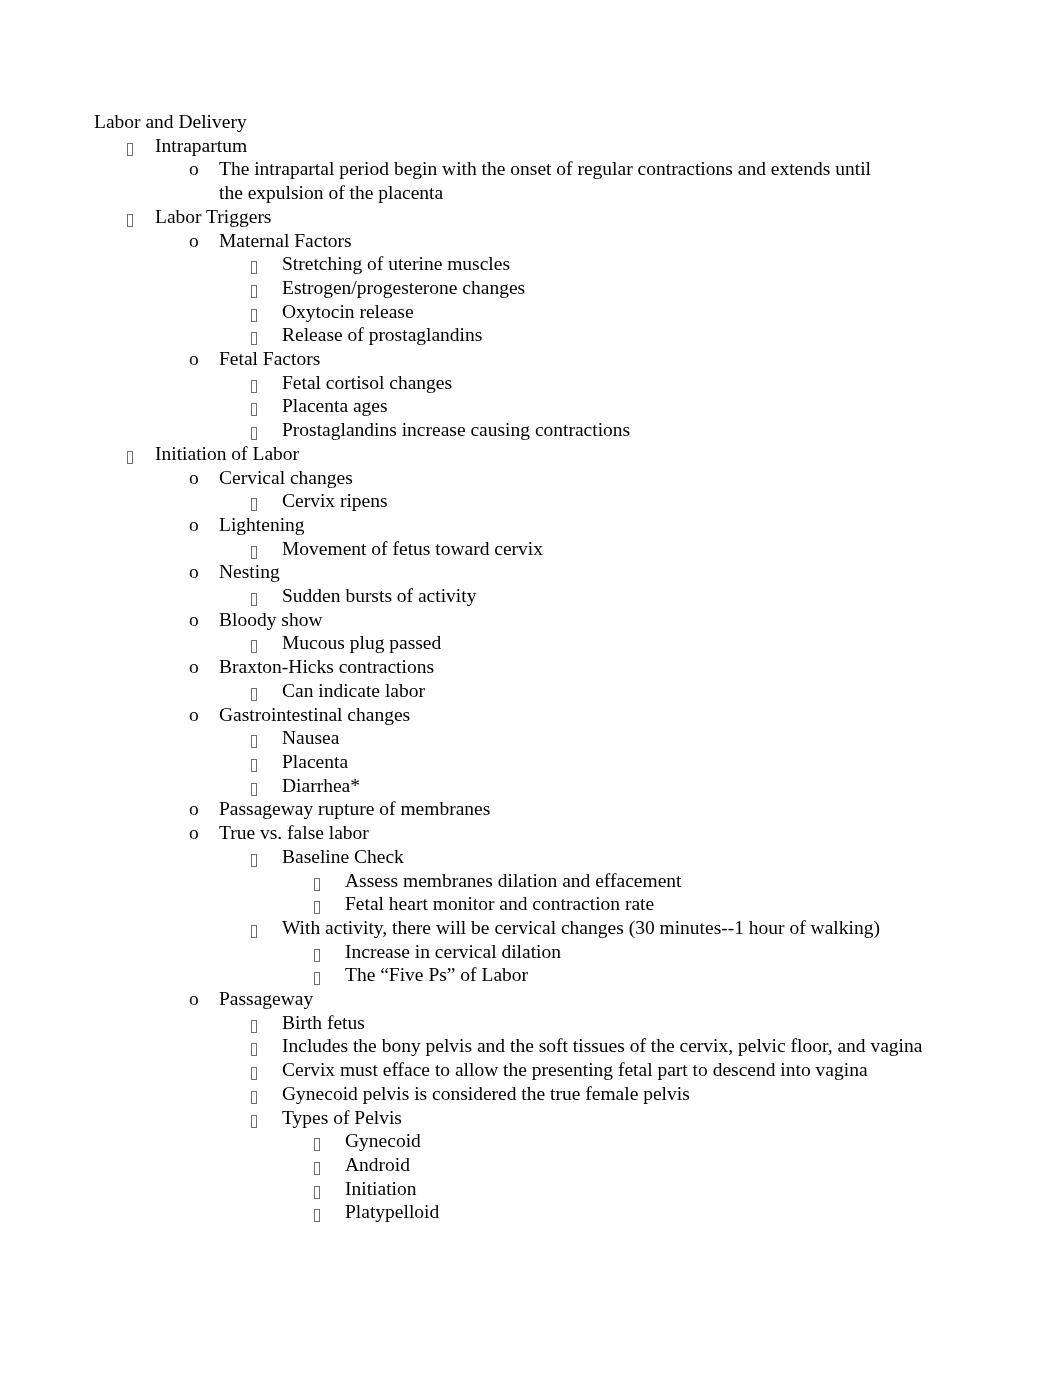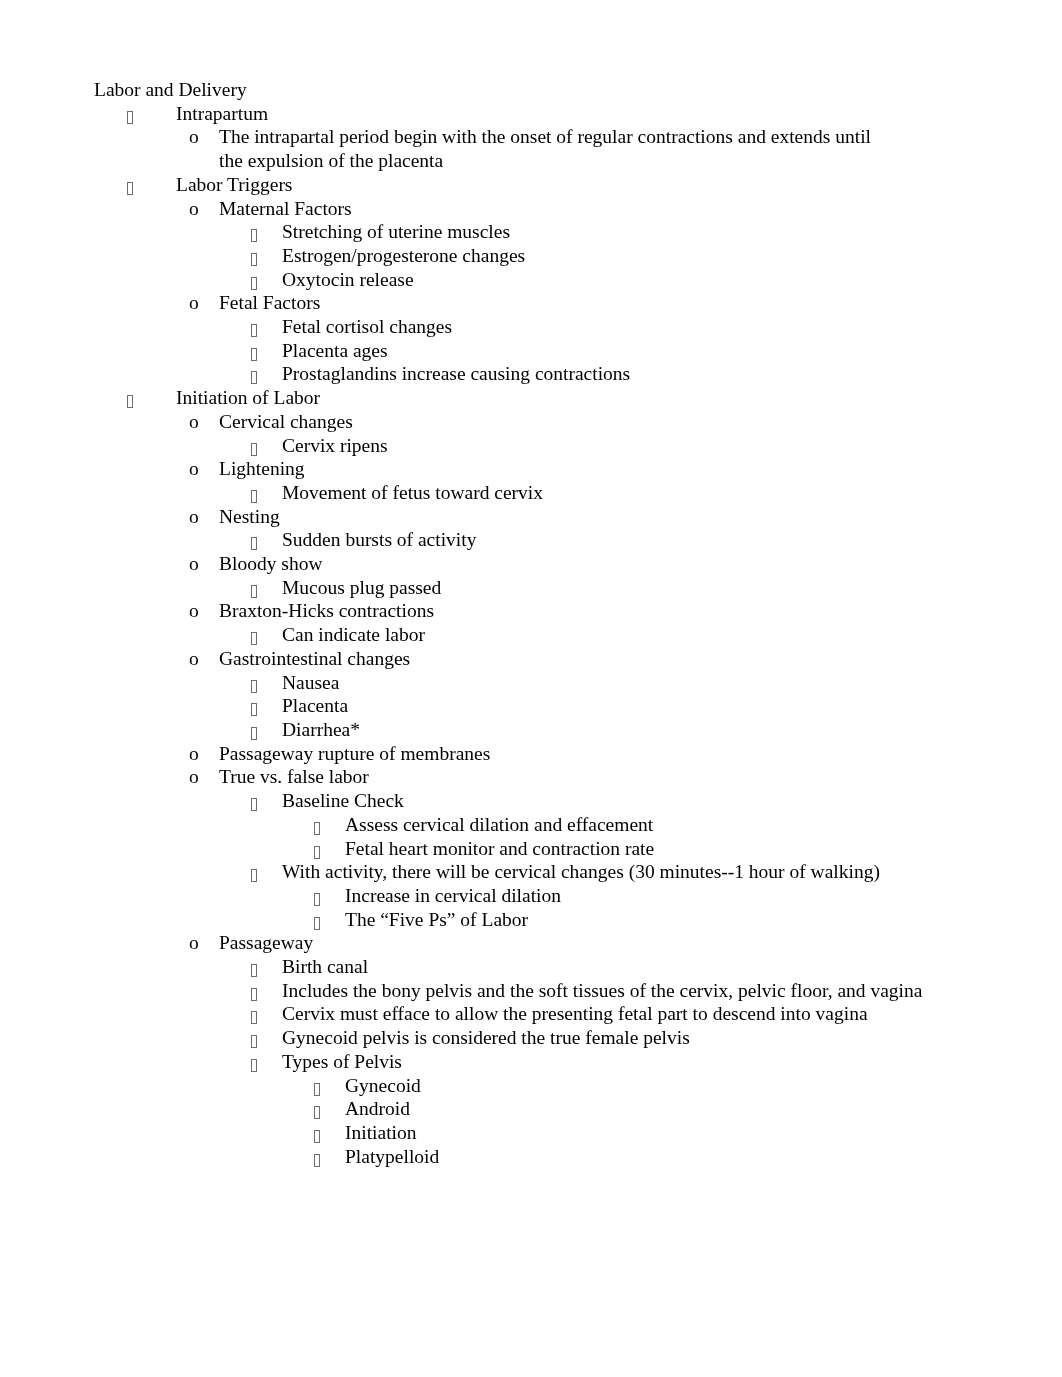--- a/index.html
+++ b/index.html
@@ -14,21 +14,21 @@
     font-family: "Liberation Serif", "DejaVu Serif", serif;
     color: #000000;
     -webkit-font-smoothing: antialiased;
   }
   .page {
     position: relative;
     width: 1062px;
     height: 1377px;
     background: #ffffff;
     box-sizing: border-box;
-    padding: 78px 96px 0 94px;
+    padding: 110px 96px 0 94px;
   }
   .doc-body {
     font-size: 19.5px;
     line-height: 23.7px;
   }
   
   .row {
     display: flex;
     align-items: flex-start;
     white-space: nowrap;
@@ -43,21 +43,21 @@
     white-space: normal;
   }
 
   
   .lvl0 {
     margin-left: 0px;
   }
   .lvl0 .txt { }
 
   
-  .lvl1 { margin-left: 33px; gap: 21px; }
+  .lvl1 { margin-left: 33px; }
   .lvl1 .marker { width: 28px; }
 
   
   .lvl2 { margin-left: 95px; }
   .lvl2 .marker { width: 30px; }
 
   
   .lvl3 { margin-left: 157px; }
   .lvl3 .marker { width: 31px; }
 
@@ -116,20 +116,24 @@
         <span class="txt">Stretching of uterine muscles</span>
       </div>
       <div class="row lvl3">
         <span class="marker"><span class="nobox"></span></span>
         <span class="txt">Estrogen/progesterone changes</span>
       </div>
       <div class="row lvl3">
         <span class="marker"><span class="nobox"></span></span>
         <span class="txt">Oxytocin release</span>
       </div>
+      <div class="row lvl3">
+        <span class="marker"><span class="nobox"></span></span>
+        <span class="txt">Release of prostaglandins</span>
+      </div>
       <div class="row lvl2">
         <span class="marker omark">o</span>
         <span class="txt">Fetal Factors</span>
       </div>
       <div class="row lvl3">
         <span class="marker"><span class="nobox"></span></span>
         <span class="txt">Fetal cortisol changes</span>
       </div>
       <div class="row lvl3">
         <span class="marker"><span class="nobox"></span></span>
@@ -206,21 +210,21 @@
       <div class="row lvl2">
         <span class="marker omark">o</span>
         <span class="txt">True vs. false labor</span>
       </div>
       <div class="row lvl3">
         <span class="marker"><span class="nobox"></span></span>
         <span class="txt">Baseline Check</span>
       </div>
       <div class="row lvl4">
         <span class="marker"><span class="nobox"></span></span>
-        <span class="txt">Assess cervical dilation and effacement</span>
+        <span class="txt">Assess membranes dilation and effacement</span>
       </div>
       <div class="row lvl4">
         <span class="marker"><span class="nobox"></span></span>
         <span class="txt">Fetal heart monitor and contraction rate</span>
       </div>
       <div class="row lvl3">
         <span class="marker"><span class="nobox"></span></span>
         <span class="txt">With activity, there will be cervical changes (30 minutes--1 hour of walking)</span>
       </div>
       <div class="row lvl4">
@@ -230,21 +234,21 @@
       <div class="row lvl4">
         <span class="marker"><span class="nobox"></span></span>
         <span class="txt">The “Five Ps” of Labor</span>
       </div>
       <div class="row lvl2">
         <span class="marker omark">o</span>
         <span class="txt">Passageway</span>
       </div>
       <div class="row lvl3">
         <span class="marker"><span class="nobox"></span></span>
-        <span class="txt">Birth canal</span>
+        <span class="txt">Birth fetus</span>
       </div>
       <div class="row lvl3">
         <span class="marker"><span class="nobox"></span></span>
         <span class="txt">Includes the bony pelvis and the soft tissues of the cervix, pelvic floor, and vagina</span>
       </div>
       <div class="row lvl3">
         <span class="marker"><span class="nobox"></span></span>
         <span class="txt">Cervix must efface to allow the presenting fetal part to descend into vagina</span>
       </div>
       <div class="row lvl3">

